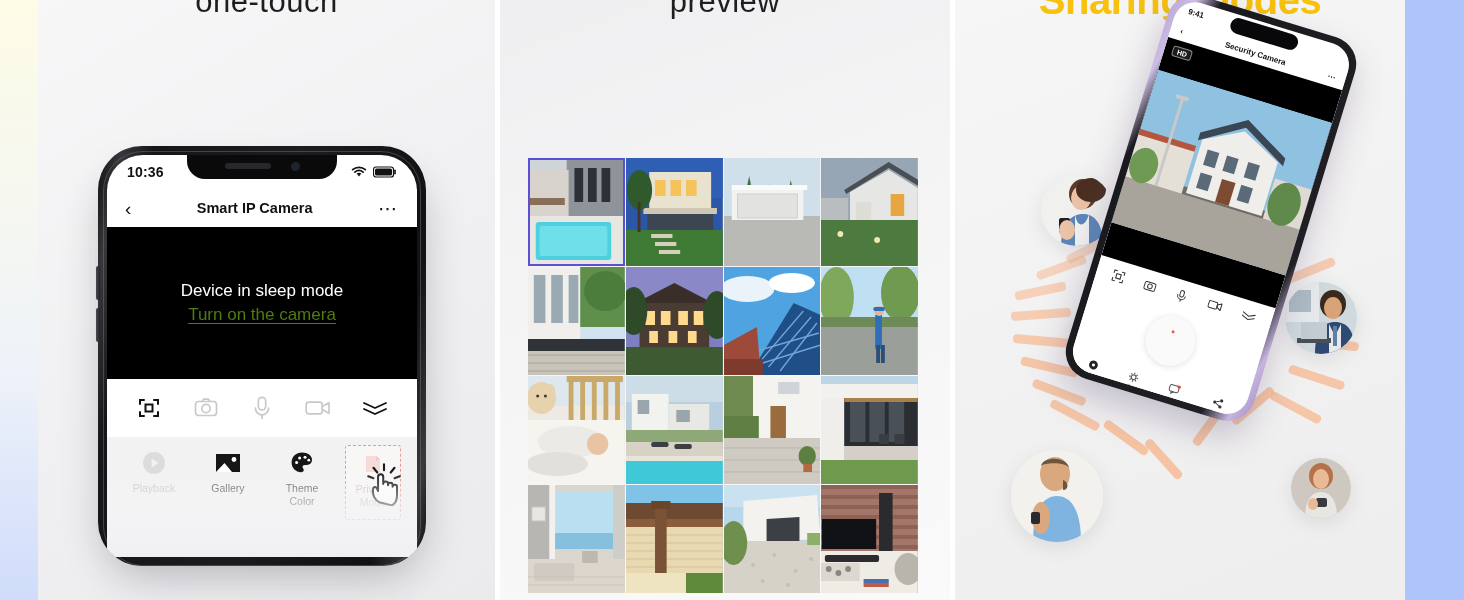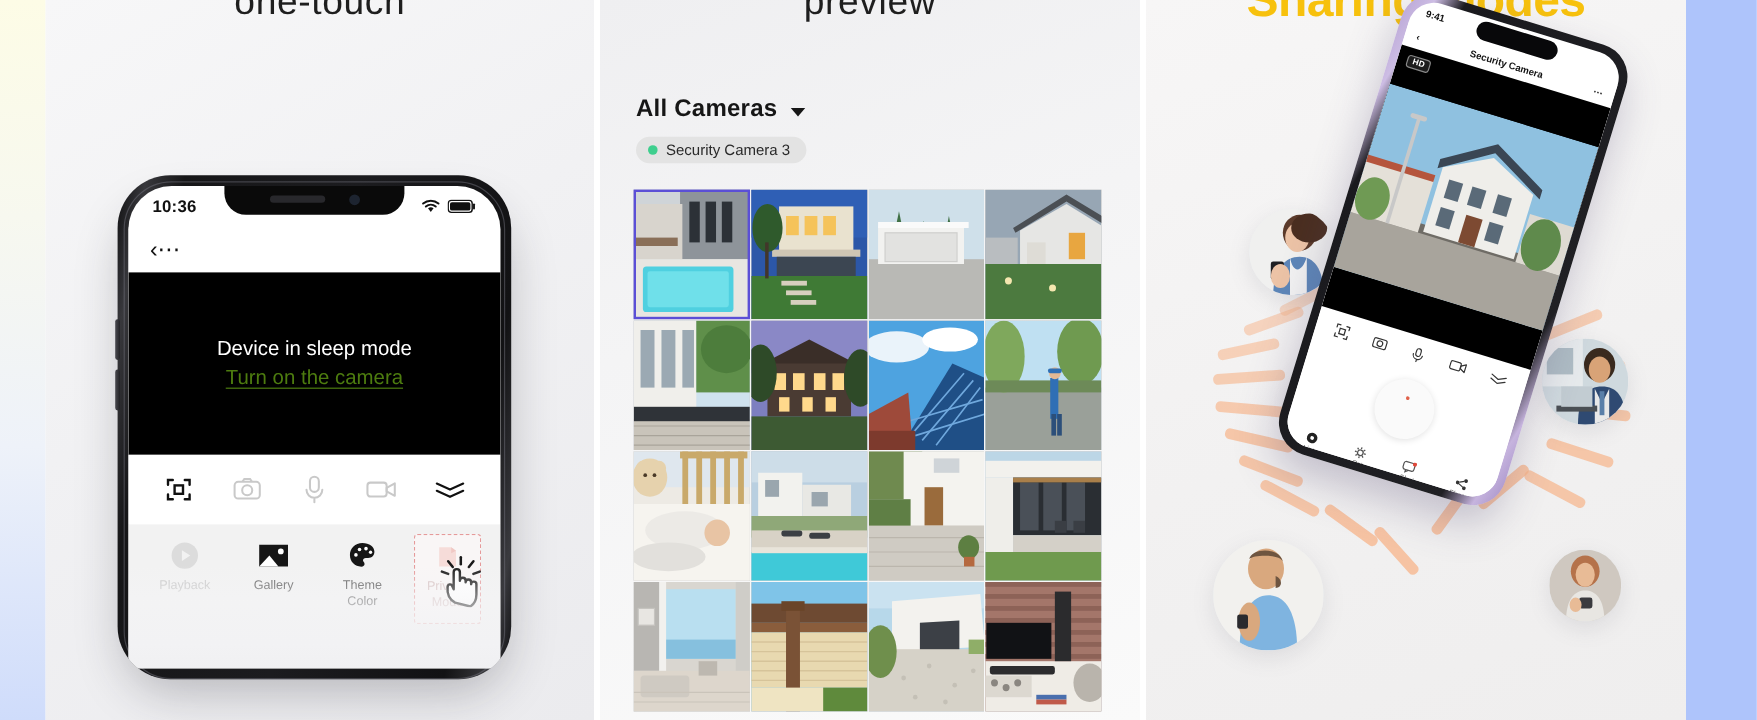--- a/index.html
+++ b/index.html
@@ -328,20 +328,21 @@
               <svg width="24" height="12" viewBox="0 0 24 12">
                 <rect x="0.5" y="1" width="20" height="10" rx="2.6" fill="none" stroke="#111" stroke-width="1.2"></rect>
                 <rect x="2" y="2.5" width="17" height="7" rx="1.6" fill="#111"></rect>
                 <path d="M22 4.3 v3.4" stroke="#111" stroke-width="1.6" stroke-linecap="round"></path>
               </svg>
             </div>
           </div>
 
           <div class="navbar">
             <div class="nav-back">‹</div>
+            <div class="nav-title">Smart IP Camera</div>
             <div class="nav-dots">⋯</div>
           </div>
 
           <div class="video-area">
             <div class="sleep-text">Device in sleep mode</div>
             <div class="turn-on-link">Turn on the camera</div>
           </div>
 
           <div class="ctrl-row">
             <div class="ctrl-ico">
@@ -446,30 +447,20 @@
       <div class="phone-side-btn" style="top:120px;height:34px;"></div>
       <div class="phone-side-btn" style="top:162px;height:34px;"></div>
     </div>
   </div>
 
   <div class="gap-col"></div>
 
   <div class="panel panel-mid">
     <div class="cut-title">preview</div>
 
-    <div class="mid-head">
-      <div class="all-cameras">
-        <span>All Cameras</span>
-        <span class="caret-down"></span>
-      </div>
-      <div class="cam-chip">
-        <span class="chip-dot"></span>
-        <span>Security Camera 3</span>
-      </div>
-    </div>
 
     <div class="grid">
 
       <div class="tile sel">
         <svg viewBox="0 0 100 108" preserveAspectRatio="none">
           <rect width="100" height="108" fill="#cfd4d8"></rect>
           <rect x="40" y="0" width="60" height="58" fill="#8e949a"></rect>
           <rect x="0" y="12" width="42" height="46" fill="#d8d4cd"></rect>
           <g fill="#2c3137">
               <rect x="48" y="10" width="9" height="34"></rect>

